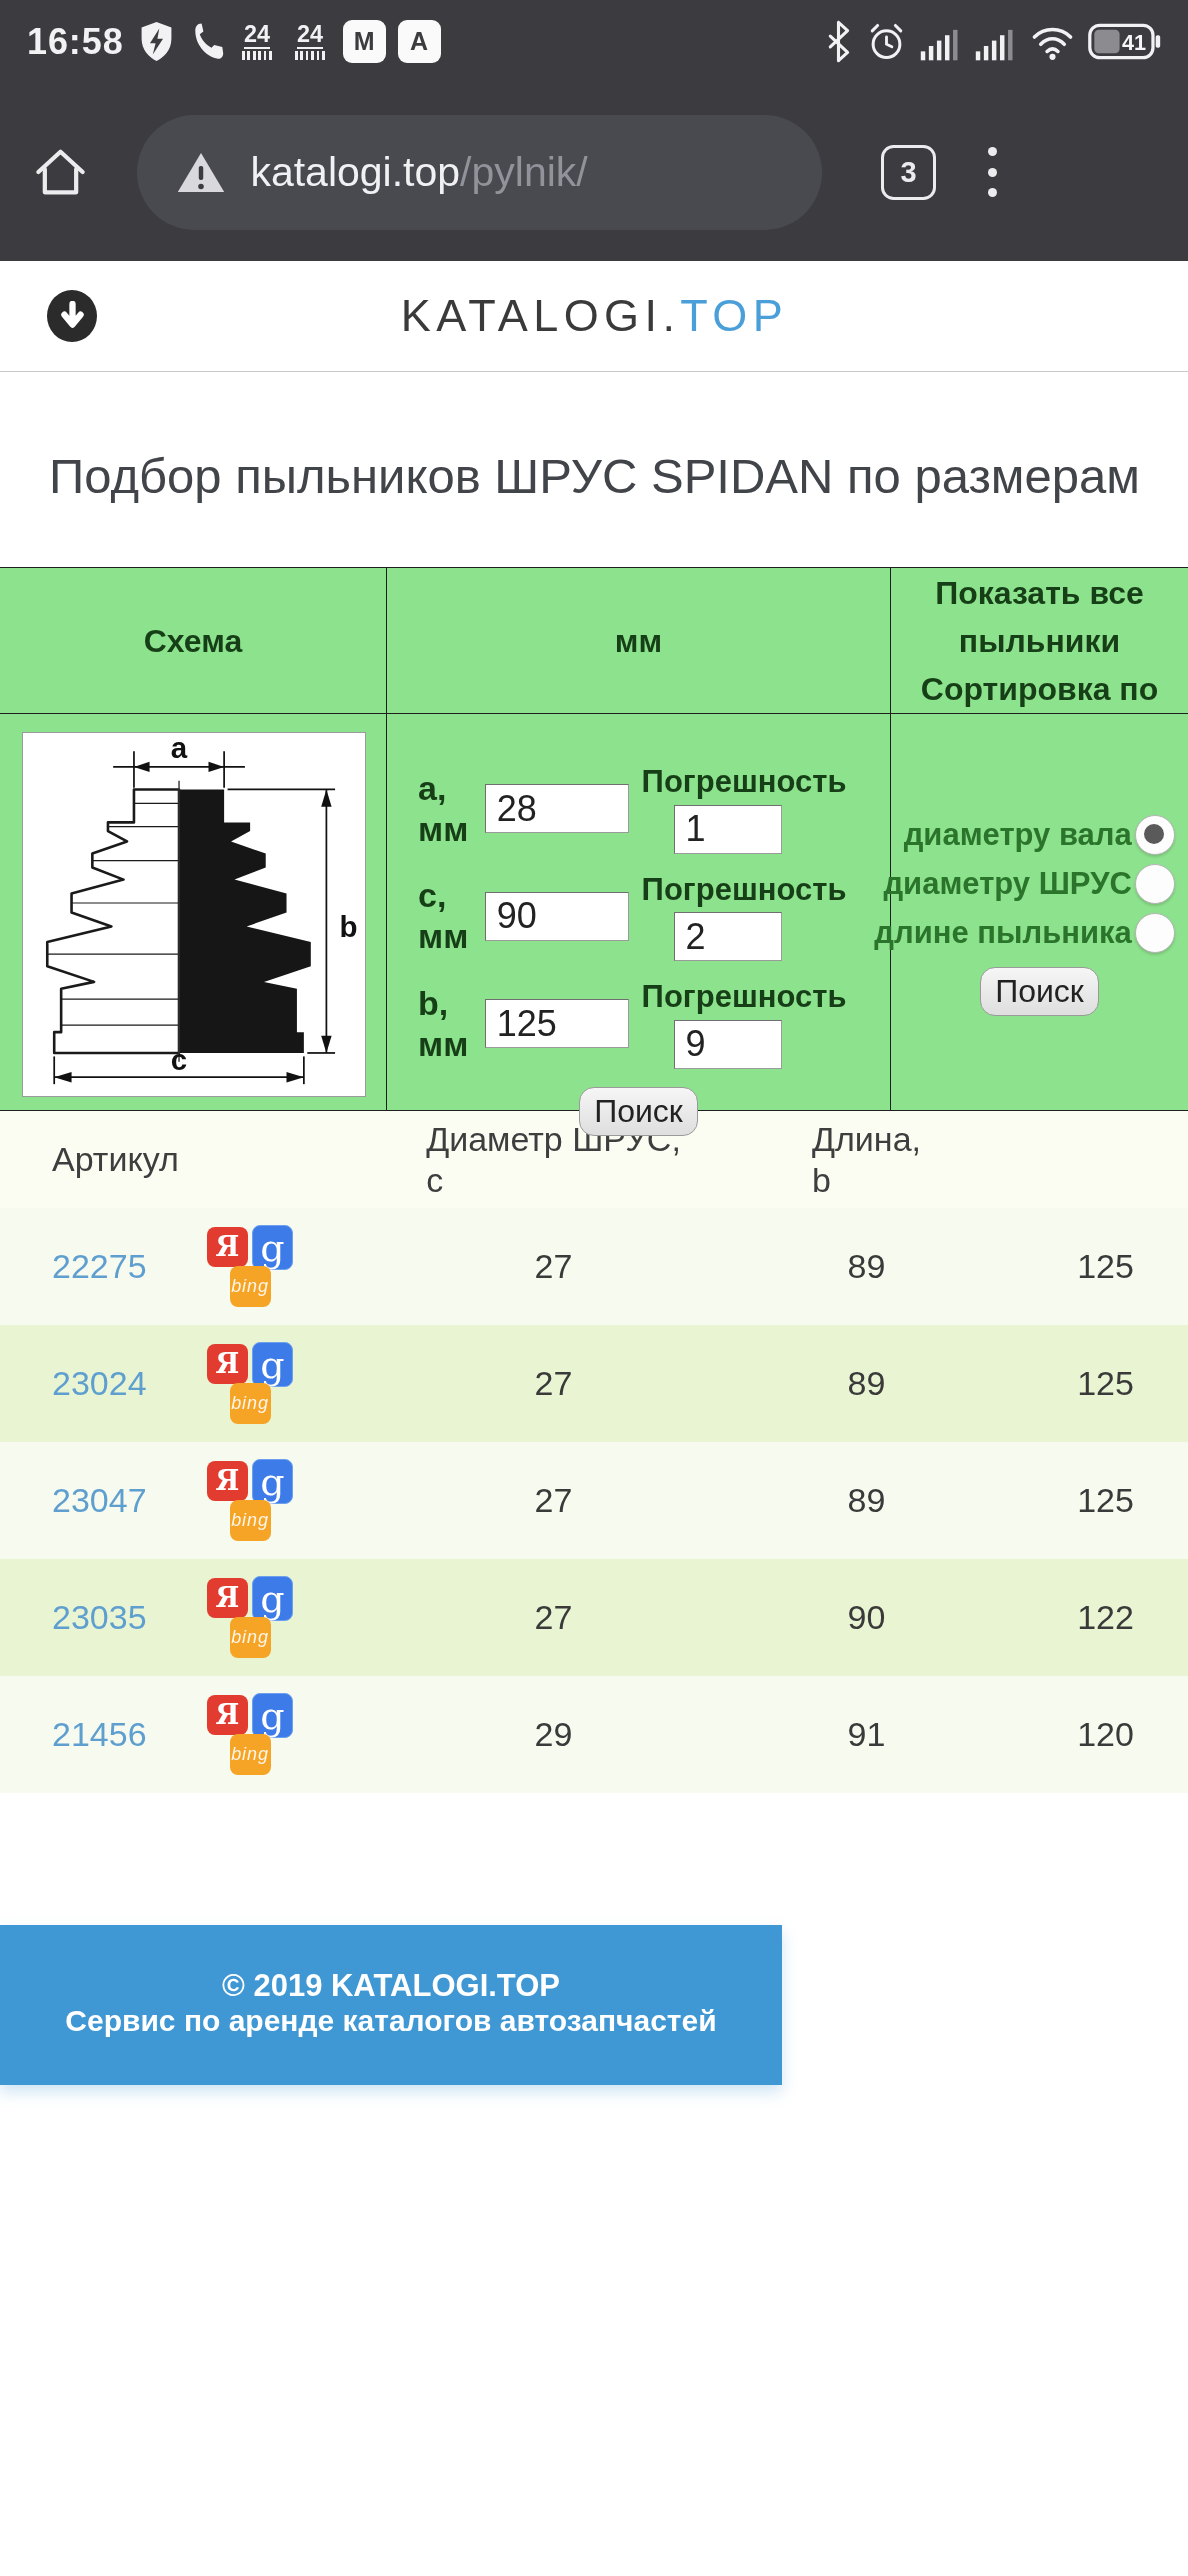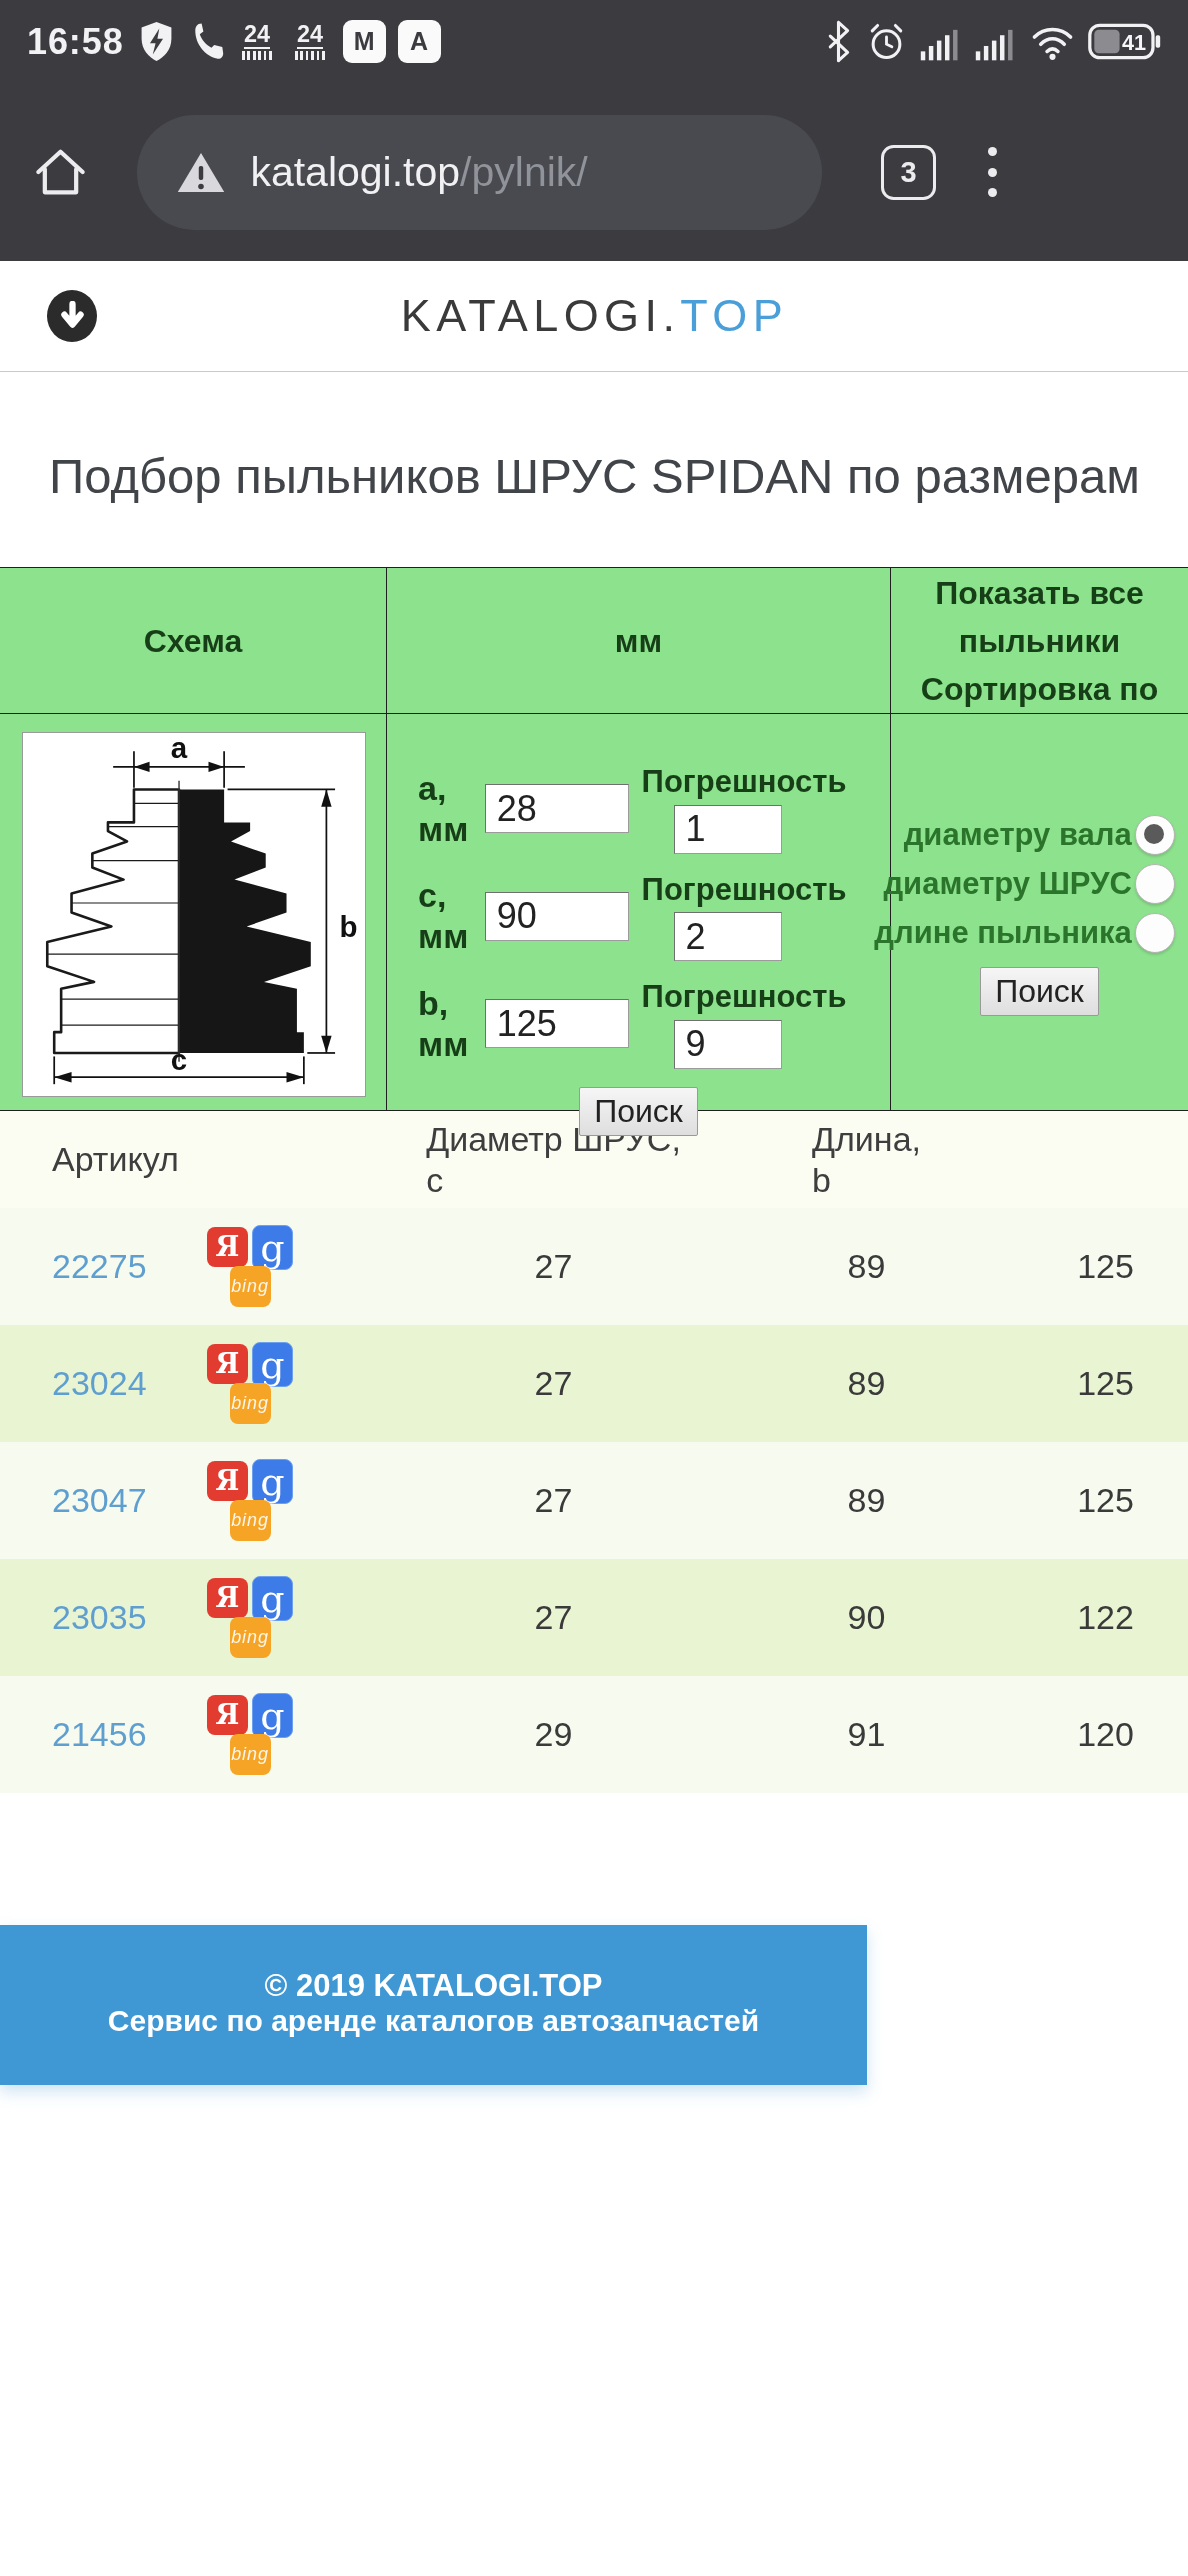--- a/index.html
+++ b/index.html
@@ -43,21 +43,21 @@
   .schemabox svg{width:100%;height:100%;}
 
   .sizes{padding-top:50px;}
   .size-row{display:flex;align-items:center;margin:0 0 18px 31px;}
   .dim-label{width:67px;font-weight:bold;font-size:34px;color:#173f17;line-height:1.2;}
   .inp{background:#fff;border:1.8px solid #9b9b9b;border-top-color:#6f6f6f;border-left-color:#6f6f6f;font-family:"Liberation Sans",sans-serif;font-size:36px;color:#222;box-sizing:border-box;}
   .inp.main{width:144px;height:49px;padding:0 10.8px;}
   .errwrap{margin-left:12.6px;width:234px;display:flex;flex-direction:column;align-items:flex-start;}
   .errlabel{font-weight:bold;font-size:31px;color:#173f17;margin-bottom:4.5px;}
   .inp.err{width:108px;height:49px;padding:0 10.8px;margin-left:32px;}
-  .gbtn{display:block;margin:9px auto 0;width:119px;height:49px;background:linear-gradient(#f6f6f6,#dedede);border:1.8px solid #9a9a9a;border-radius:2px;font-family:"Liberation Sans",sans-serif;font-size:32px;color:#222;}
+  .gbtn{display:block;margin:9px auto 0;width:119px;height:49px;background:linear-gradient(#f6f6f6,#dedede);border:1.8px solid #9a9a9a;border-radius:15px;font-family:"Liberation Sans",sans-serif;font-size:32px;color:#222;}
 
   .sorts{padding-top:101px;}
   .radio-row{display:flex;align-items:center;justify-content:flex-end;padding-right:12.6px;margin-bottom:9px;}
   .radio-label{font-weight:bold;font-size:31px;color:#2b742b;margin-right:3.6px;white-space:nowrap;}
   .radio{width:38px;height:38px;border-radius:50%;background:#fdfdfd;border:0.9px solid #b5b5b5;box-shadow:0 1.8px 2.7px rgba(0,0,0,.15);position:relative;flex:0 0 auto;}
   .radio.checked::after{content:"";position:absolute;left:8px;top:8px;width:20px;height:20px;border-radius:50%;background:#5a5a5a;}
   .sorts .gbtn{margin-top:14.4px;}
 
   
   .rheader{display:grid;grid-template-columns:207px 189px 315px 311px 167px;align-items:center;background:#fbfdf3;height:97px;font-size:34px;color:#3e3e3e;}
@@ -70,21 +70,21 @@
   .rrow:last-child{border-bottom:1.8px solid #e2e2dc;}
   .art{padding-left:52px;color:#5f9fd0;text-decoration:none;font-size:34px;}
   .num{text-align:center;}
   .secluster{position:relative;width:90px;height:83px;}
   .seic{position:absolute;border-radius:8px;display:flex;align-items:center;justify-content:center;color:#fff;box-sizing:border-box;}
   .se-ya{left:0;top:1.8px;width:41px;height:40px;background:#e23b30;font-size:27px;font-weight:bold;font-family:"DejaVu Serif",serif;}
   .se-g{left:45px;top:0;width:41px;height:45px;background:#3d7ce8;border:1.8px solid #6ea0f0;font-family:"DejaVu Serif",serif;font-size:38px;line-height:1;}
   .se-bing{left:22.5px;top:41px;width:41px;height:41px;background:#f6a426;font-size:18px;color:rgba(255,255,255,.9);letter-spacing:0.9px;font-style:italic;}
 
   
-  .footer{margin-top:132px;width:867px;background:#3f97d3;color:#fff;text-align:center;padding:43px 18px 47px;box-sizing:border-box;box-shadow:0 7.2px 14.4px rgba(63,151,211,.25);}
+  .footer{margin-top:132px;width:782px;background:#3f97d3;color:#fff;text-align:center;padding:43px 18px 47px;box-sizing:border-box;box-shadow:0 7.2px 14.4px rgba(63,151,211,.25);}
   .f1{font-size:31px;font-weight:bold;}
   .f2{font-size:30px;font-weight:bold;}
   .bottomspace{height:459px;}
 
   .icon-svg{display:block;}
 </style>
 </head>
 <body>
 
 <div class="statusbar">

